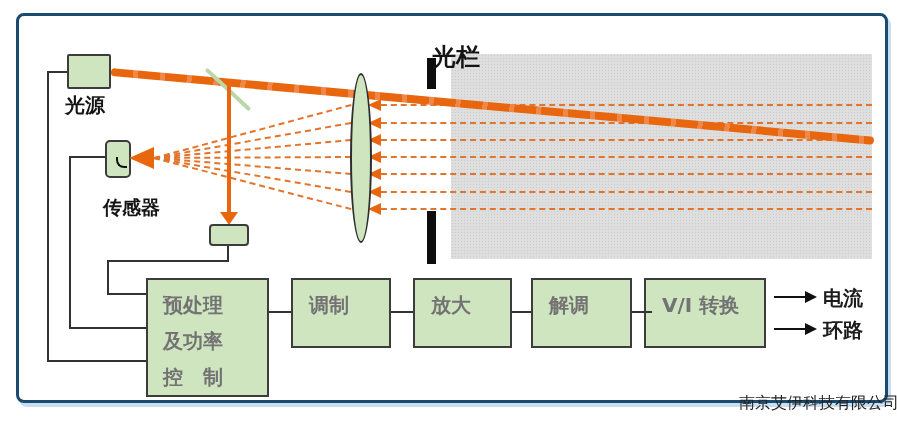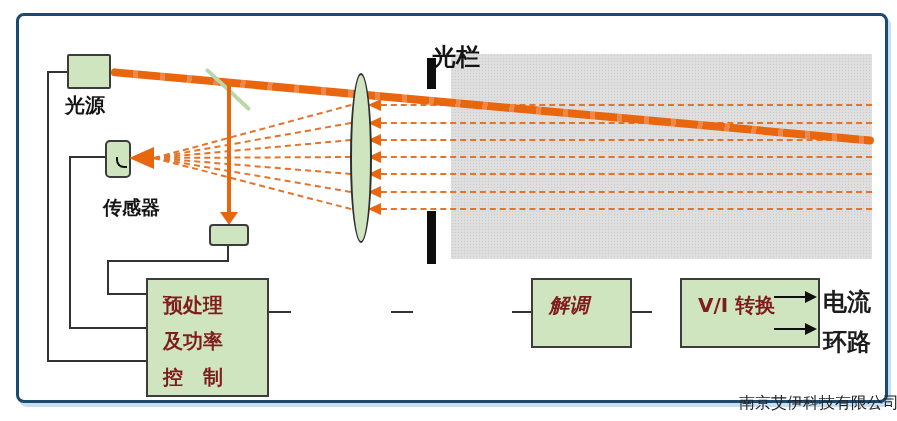--- a/index.html
+++ b/index.html
@@ -8,21 +8,21 @@
   #panel{position:absolute;left:16px;top:13px;width:866px;height:384px;
          border:3px solid var(--navy,#1a4a6e);border-radius:8px;background:#ffffff;
          box-shadow:3px 4px 0 0 #c9ddf0;}
   .abs{position:absolute;}
   .greenbox{position:absolute;background:var(--green-fill,#cfe5c0);
             border:2px solid var(--green-border,#3c3c3c);box-sizing:border-box;}
   .lbl{position:absolute;font-weight:600;color:#141414;white-space:nowrap;}
   .wire{position:absolute;background:var(--wire,#333333);}
   .chainbox{position:absolute;background:var(--green-fill,#cfe5c0);
             border:2px solid var(--green-border,#3c3c3c);box-sizing:border-box;
-            font-size:20px;font-weight:600;color:#7f1d1d;}
+            font-size:20px;font-weight:600;color:#737373;}
   .chainbox .tx{padding:12px 0 0 16px;}
   .pre-lines{padding:7px 0 0 15px;line-height:36px;white-space:pre-line;}
   .connector{position:absolute;height:2px;background:#333;}
   .bar{position:absolute;left:408px;width:9px;background:#0d0d0d;}
   #gray-panel{position:absolute;left:432px;top:38px;width:421px;height:205px;
       background-color:#dedede;
       background-image:radial-gradient(#cbcbcb 1px, rgba(0,0,0,0) 1px);
       background-size:3px 3px;}
   #beam{position:absolute;left:92px;top:52px;width:766px;height:8px;border-radius:4px;
       background:repeating-linear-gradient(90deg,var(--orange,#e8660e) 0 22px,#ef8748 22px 27px);
@@ -43,22 +43,22 @@
   .ray-l{position:absolute;height:0;border-top:2px dashed var(--ray,#e3742b);transform-origin:0 0;}
   .ray-head{position:absolute;width:0;height:0;border-top:6px solid transparent;
       border-bottom:6px solid transparent;border-right:13px solid var(--orange,#e8660e);}
   .out-line{position:absolute;height:2px;background:#101010;}
   .out-head{position:absolute;width:0;height:0;border-top:6px solid transparent;
       border-bottom:6px solid transparent;border-left:12px solid #101010;}
   #sensor-mark{position:absolute;left:97px;top:141px;width:9px;height:9px;
       border-left:2px solid #111;border-bottom:2px solid #111;border-bottom-left-radius:8px;}
   #emission-label-box{position:absolute;left:606px;top:38px;width:92px;height:34px;
       background:#ffffff;display:flex;align-items:center;justify-content:center;}
-  #output-label{position:absolute;left:804px;top:266px;font-size:24px;font-weight:600;
-      line-height:40px;white-space:pre-line;}
+  #output-label{position:absolute;left:804px;top:266px;font-size:20px;font-weight:600;
+      line-height:32px;white-space:pre-line;}
   #company{position:absolute;left:700px;top:377px;width:180px;text-align:right;
       font-size:16px;font-weight:400;color:#222;}
 </style>
 </head>
 <body>
 
 <div id="stage">
   <div id="panel">
 
     <div id="gray-panel"></div>
@@ -117,24 +117,30 @@
 
     <div class="lbl" style="left:46px;top:76px;font-size:20px;">光源</div>
     <div class="lbl" style="left:84px;top:179px;font-size:19px;">传感器</div>
     <div class="lbl" style="left:413px;top:25px;font-size:24px;">光栏</div>
 
     <div class="chainbox" style="left:127px;top:262px;width:123px;height:119px;">
       <div class="pre-lines">预处理
 及功率
 控　制</div>
     </div>
-    <div class="chainbox" style="left:512px;top:262px;width:101px;height:70px;font-style:italic;">
+    <div class="chainbox" style="left:272px;top:262px;width:100px;height:70px;">
+      <div class="tx">调制</div>
+    </div>
+    <div class="chainbox" style="left:394px;top:262px;width:99px;height:70px;">
+      <div class="tx">放大</div>
+    </div>
+    <div class="chainbox" style="left:512px;top:262px;width:101px;height:70px;">
       <div class="tx">解调</div>
     </div>
-    <div class="chainbox" style="left:661px;top:262px;width:140px;height:70px;">
+    <div class="chainbox" style="left:625px;top:262px;width:122px;height:70px;">
       <div class="tx">V/I 转换</div>
     </div>
 
     <div class="connector" style="left:250px;top:295px;width:22px;"></div>
     <div class="connector" style="left:372px;top:295px;width:22px;"></div>
     <div class="connector" style="left:493px;top:295px;width:19px;"></div>
     <div class="connector" style="left:613px;top:295px;width:20px;"></div>
 
     <div class="out-line" style="left:755px;top:280px;width:33px;"></div>
     <div class="out-head" style="left:786px;top:275px;"></div>

